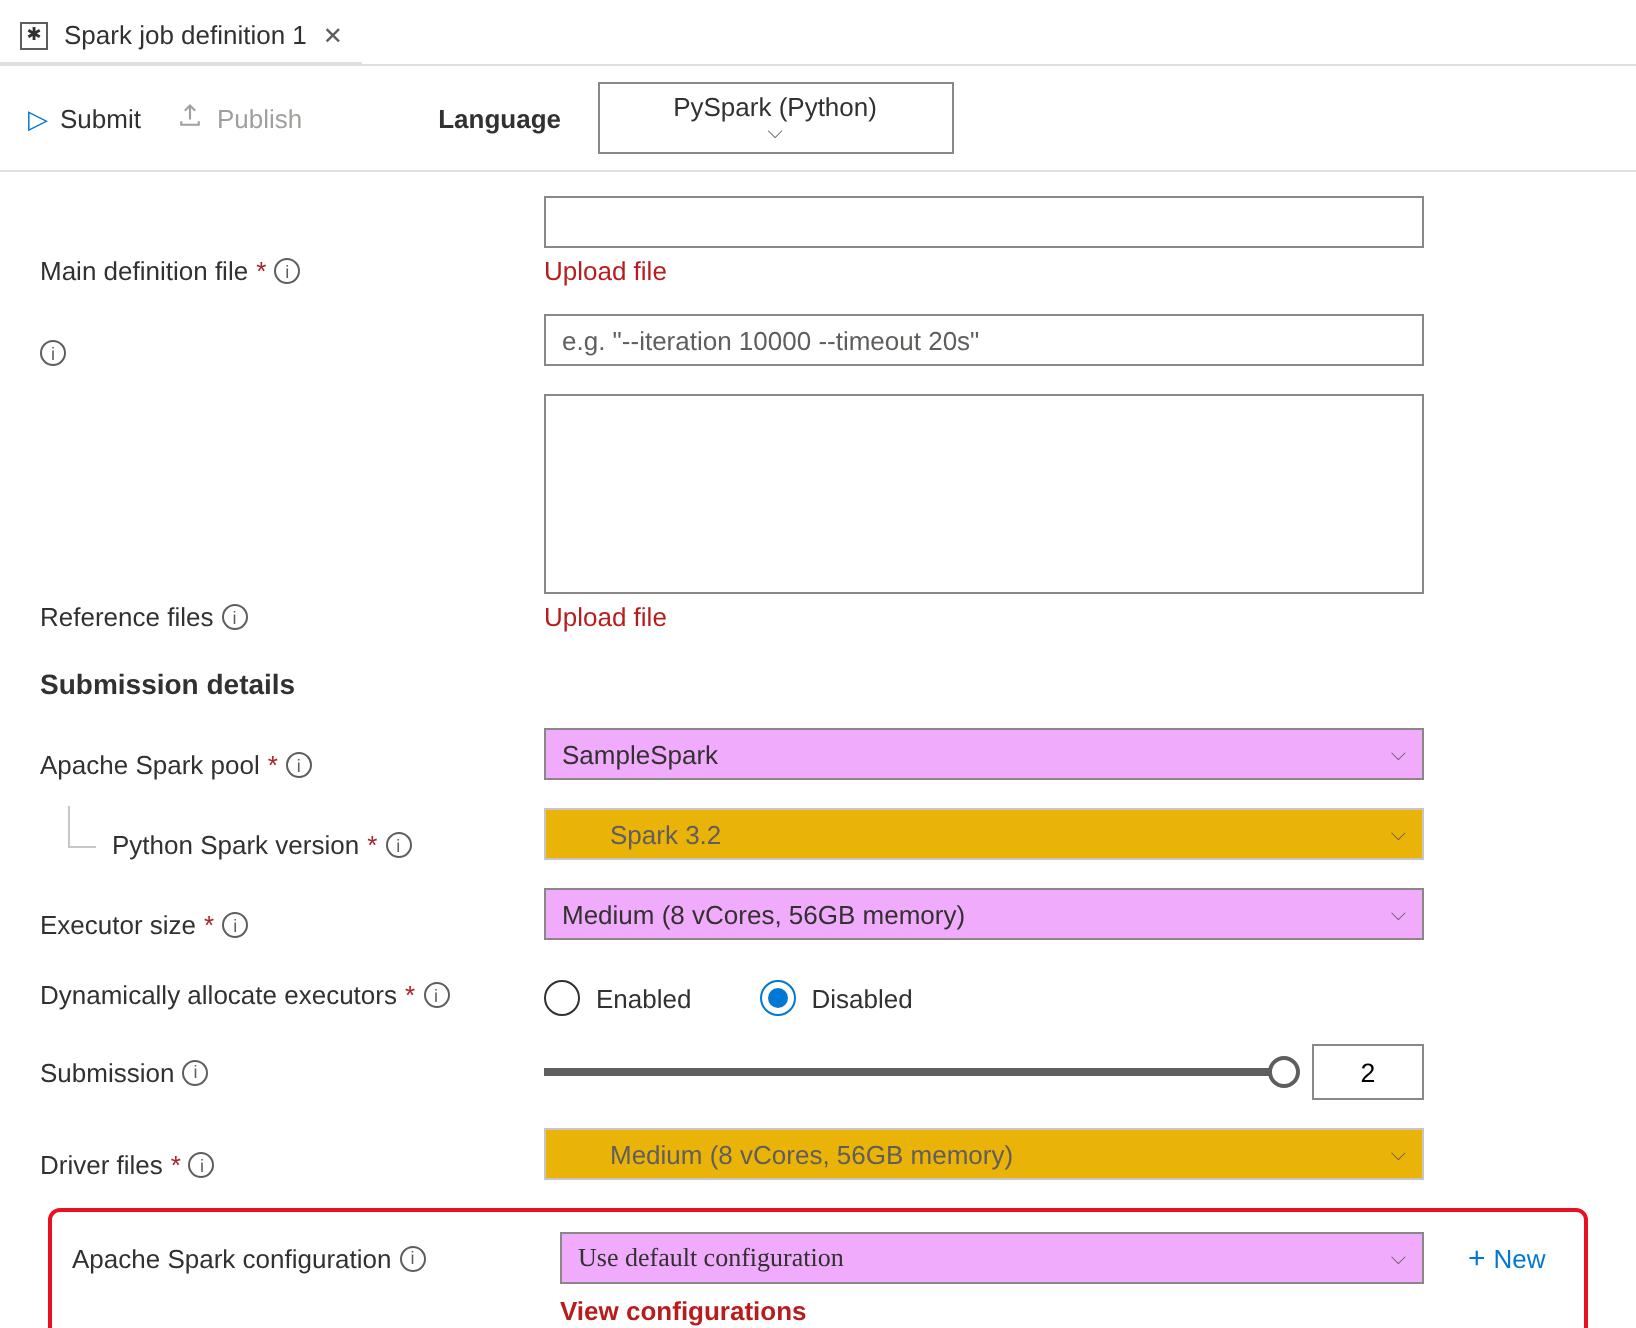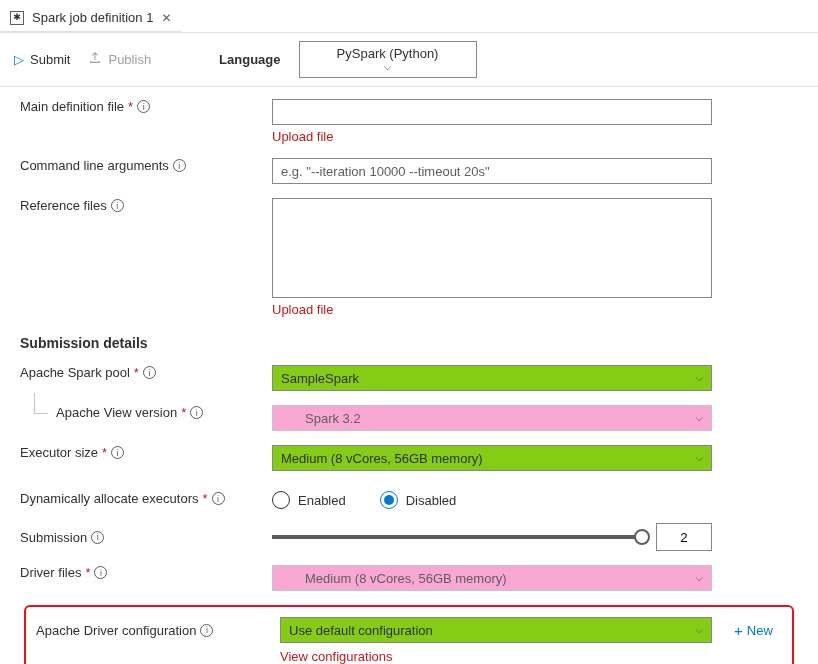--- a/index.html
+++ b/index.html
@@ -49,21 +49,21 @@
     .action-btn.disabled { color: #a19f9d; cursor: default; text-align: center; }
     .icon-submit { color: #0078d4; }
     .lang-label { font-weight: 600; margin-left: 6px; padding-left: 44px; }
     .lang-select {
       display: flex; align-items: center; justify-content: space-between;
       border: 1px solid #8a8886; padding: 4px 8px;
       width: 178px; font-size: 13px; flex-direction: column;
     }
     .form-area { padding: 12px 20px; }
     .form-row {
-      display: flex; align-items: flex-start; gap: 12px;
+      display: flex; align-items: flex-end; gap: 12px;
       margin-bottom: 14px;
     }
     .form-label {
       width: 240px; flex-shrink: 0;
       display: flex; align-items: center; gap: 4px;
       font-size: 13px;
     }
     .indent { padding-left: 36px; position: relative; }
     .indent::before {
       content: ""; position: absolute; left: 14px; top: 50%;
@@ -82,24 +82,24 @@
     }
     .form-field { flex: 1; max-width: 440px; }
     .text-input {
       width: 100%; border: 1px solid #8a8886; padding: 4px 8px;
       font-size: 13px; font-family: inherit; height: 26px;
     }
     .text-input::placeholder { color: #605e5c; }
     .select-box {
       width: 100%; border: 1px solid #8a8886; padding: 4px 8px;
       display: flex; align-items: center; justify-content: space-between;
-      font-size: 13px; height: 26px; background: #84cc16;
+      font-size: 13px; height: 26px; background: #f0abfc;
     }
     .select-box.disabled {
-      background: #f9a8d4; color: #605e5c; border-color: #c8c6c4; padding-left: 32px;
+      background: #eab308; color: #605e5c; border-color: #c8c6c4; padding-left: 32px;
     }
     .chev { color: #605e5c; font-size: 10px; }
     .textarea-box {
       width: 100%; border: 1px solid #8a8886; min-height: 100px;
     }
     .link { color: #b91c1c; font-size: 13px; cursor: pointer; margin-top: 4px; display: inline-block; }
     .section-title { font-weight: 600; font-size: 14px; margin: 18px 0 14px; }
     .radio-group { display: flex; gap: 34px; align-items: center; }
     .radio-item { display: flex; align-items: center; gap: 8px; cursor: pointer; }
     .radio-outer {
@@ -176,21 +176,20 @@
       <i class="info-icon">i</i>
     </div>
     <div class="form-field">
       <input class="text-input" value="" style="">
       <span class="link">Upload file</span>
     </div>
   </div>
 
   <div class="form-row">
     <div class="form-label">
-      <span>Command line arguments</span>
       <i class="info-icon">i</i>
     </div>
     <div class="form-field">
       <input class="text-input" placeholder="e.g. &quot;--iteration 10000 --timeout 20s&quot;" style="">
     </div>
   </div>
 
   <div class="form-row">
     <div class="form-label">
       <span>Reference files</span>
@@ -213,21 +212,21 @@
     <div class="form-field">
       <div class="select-box">
         <span>SampleSpark</span>
         <span class="chev">⌵</span>
       </div>
     </div>
   </div>
 
   <div class="form-row">
     <div class="form-label indent">
-      <span>Apache View version</span>
+      <span>Python Spark version</span>
       <span class="req">*</span>
       <i class="info-icon">i</i>
     </div>
     <div class="form-field">
       <div class="select-box disabled">
         <span>Spark 3.2</span>
         <span class="chev">⌵</span>
       </div>
     </div>
   </div>
@@ -289,35 +288,35 @@
       <div class="select-box disabled">
         <span>Medium (8 vCores, 56GB memory)</span>
         <span class="chev">⌵</span>
       </div>
     </div>
   </div>
 
   <div class="highlight-box">
     <div class="form-row" style="align-items:center;">
       <div class="form-label" style="width:232px;">
-        <span>Apache Driver configuration</span>
+        <span>Apache Spark configuration</span>
         <i class="info-icon">i</i>
       </div>
-      <div class="form-field" style="max-width:432px;">
+      <div class="form-field" style="max-width:432px;font-family:Liberation Serif, serif;">
         <div class="select-box">
           <span>Use default configuration</span>
           <span class="chev">⌵</span>
         </div>
       </div>
       <div class="new-btn">
         <span class="plus">+</span>
         <span>New</span>
       </div>
     </div>
-    <div class="form-row" style="margin-bottom:12px;">
+    <div class="form-row" style="margin-bottom:12px;font-weight:bold;">
       <div class="form-label" style="width:232px;"></div>
       <div class="form-field">
         <span class="link" style="margin-top:0;">View configurations</span>
       </div>
     </div>
   </div>
 
 </div>
 
 </body></html>

